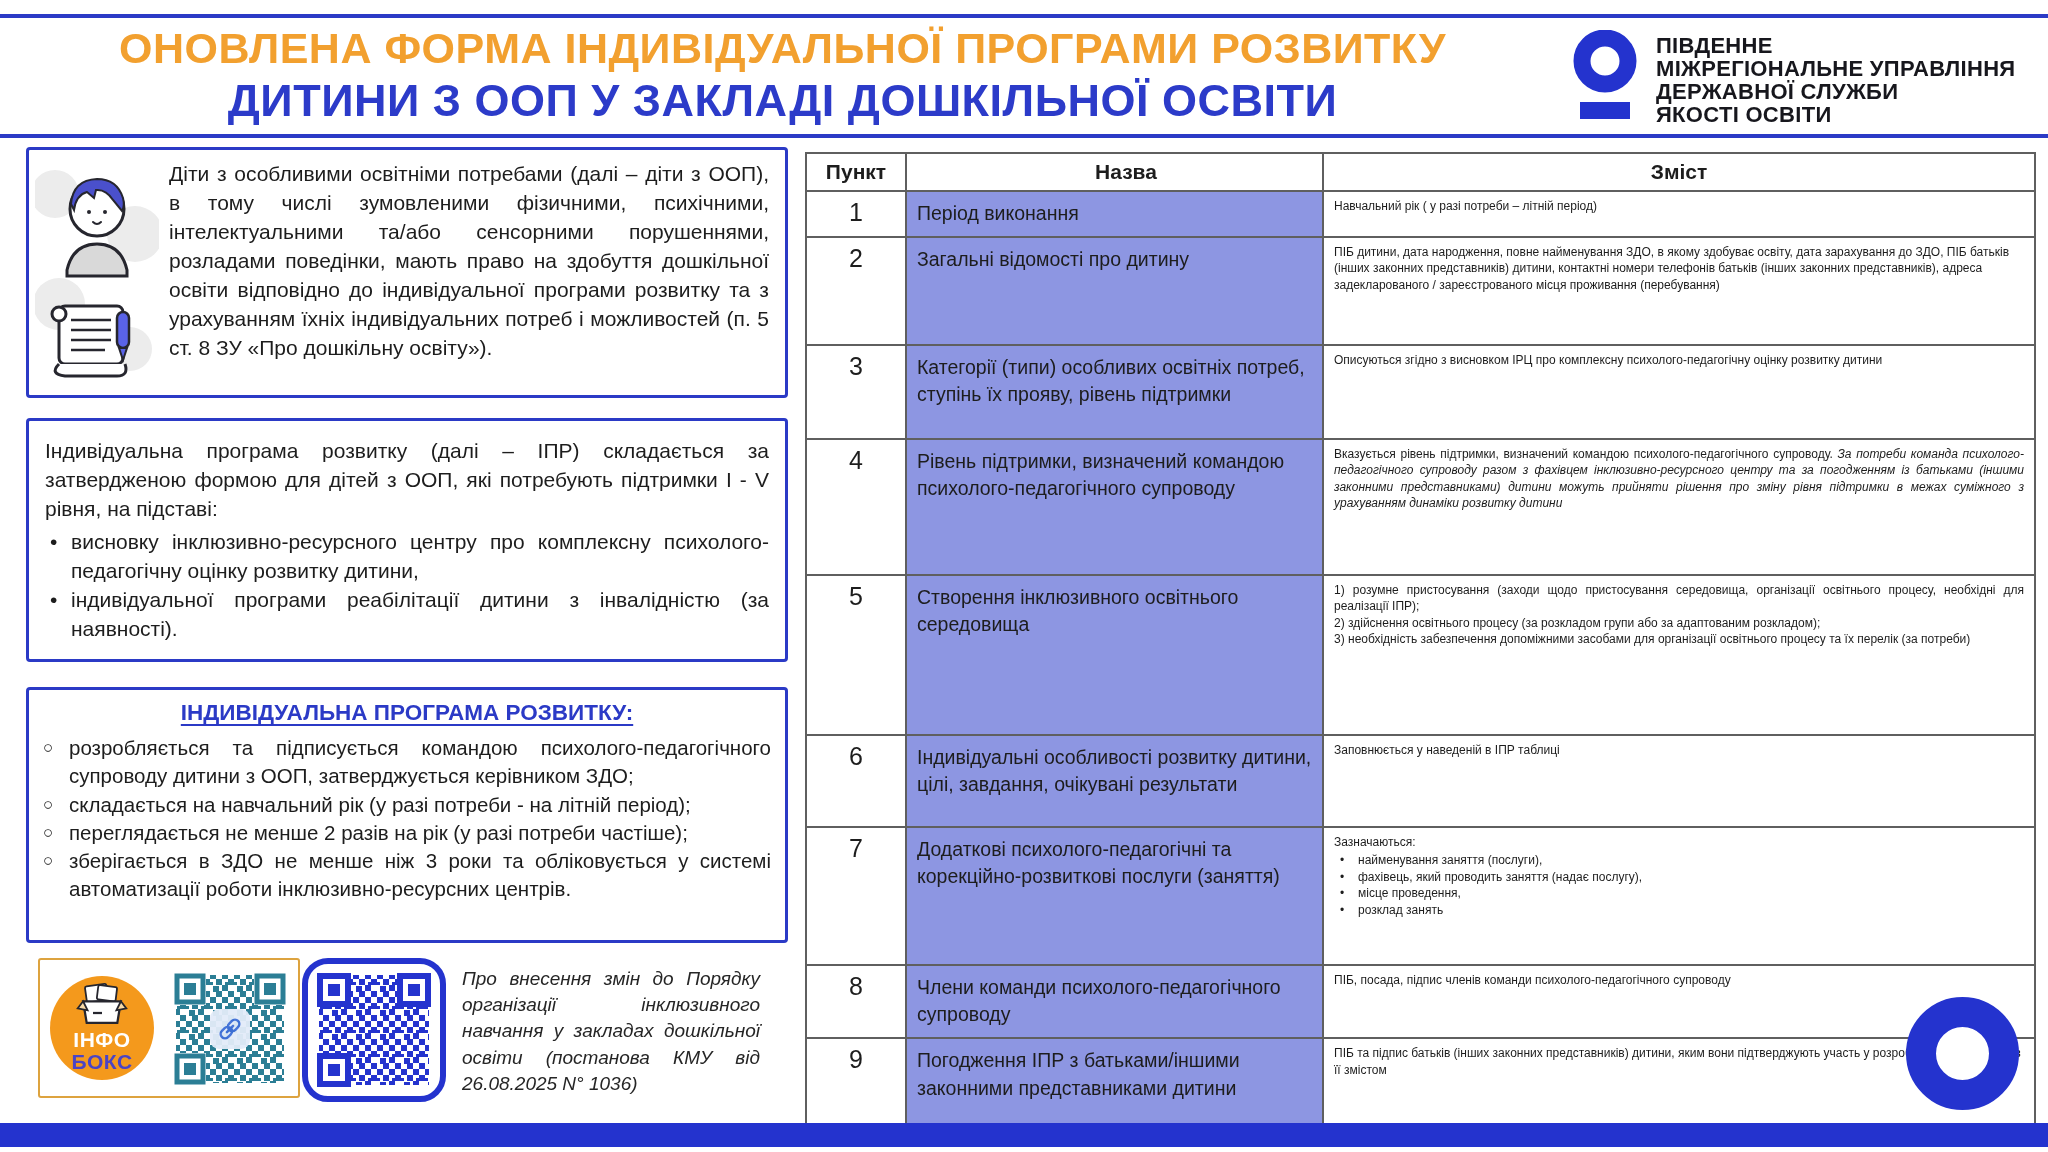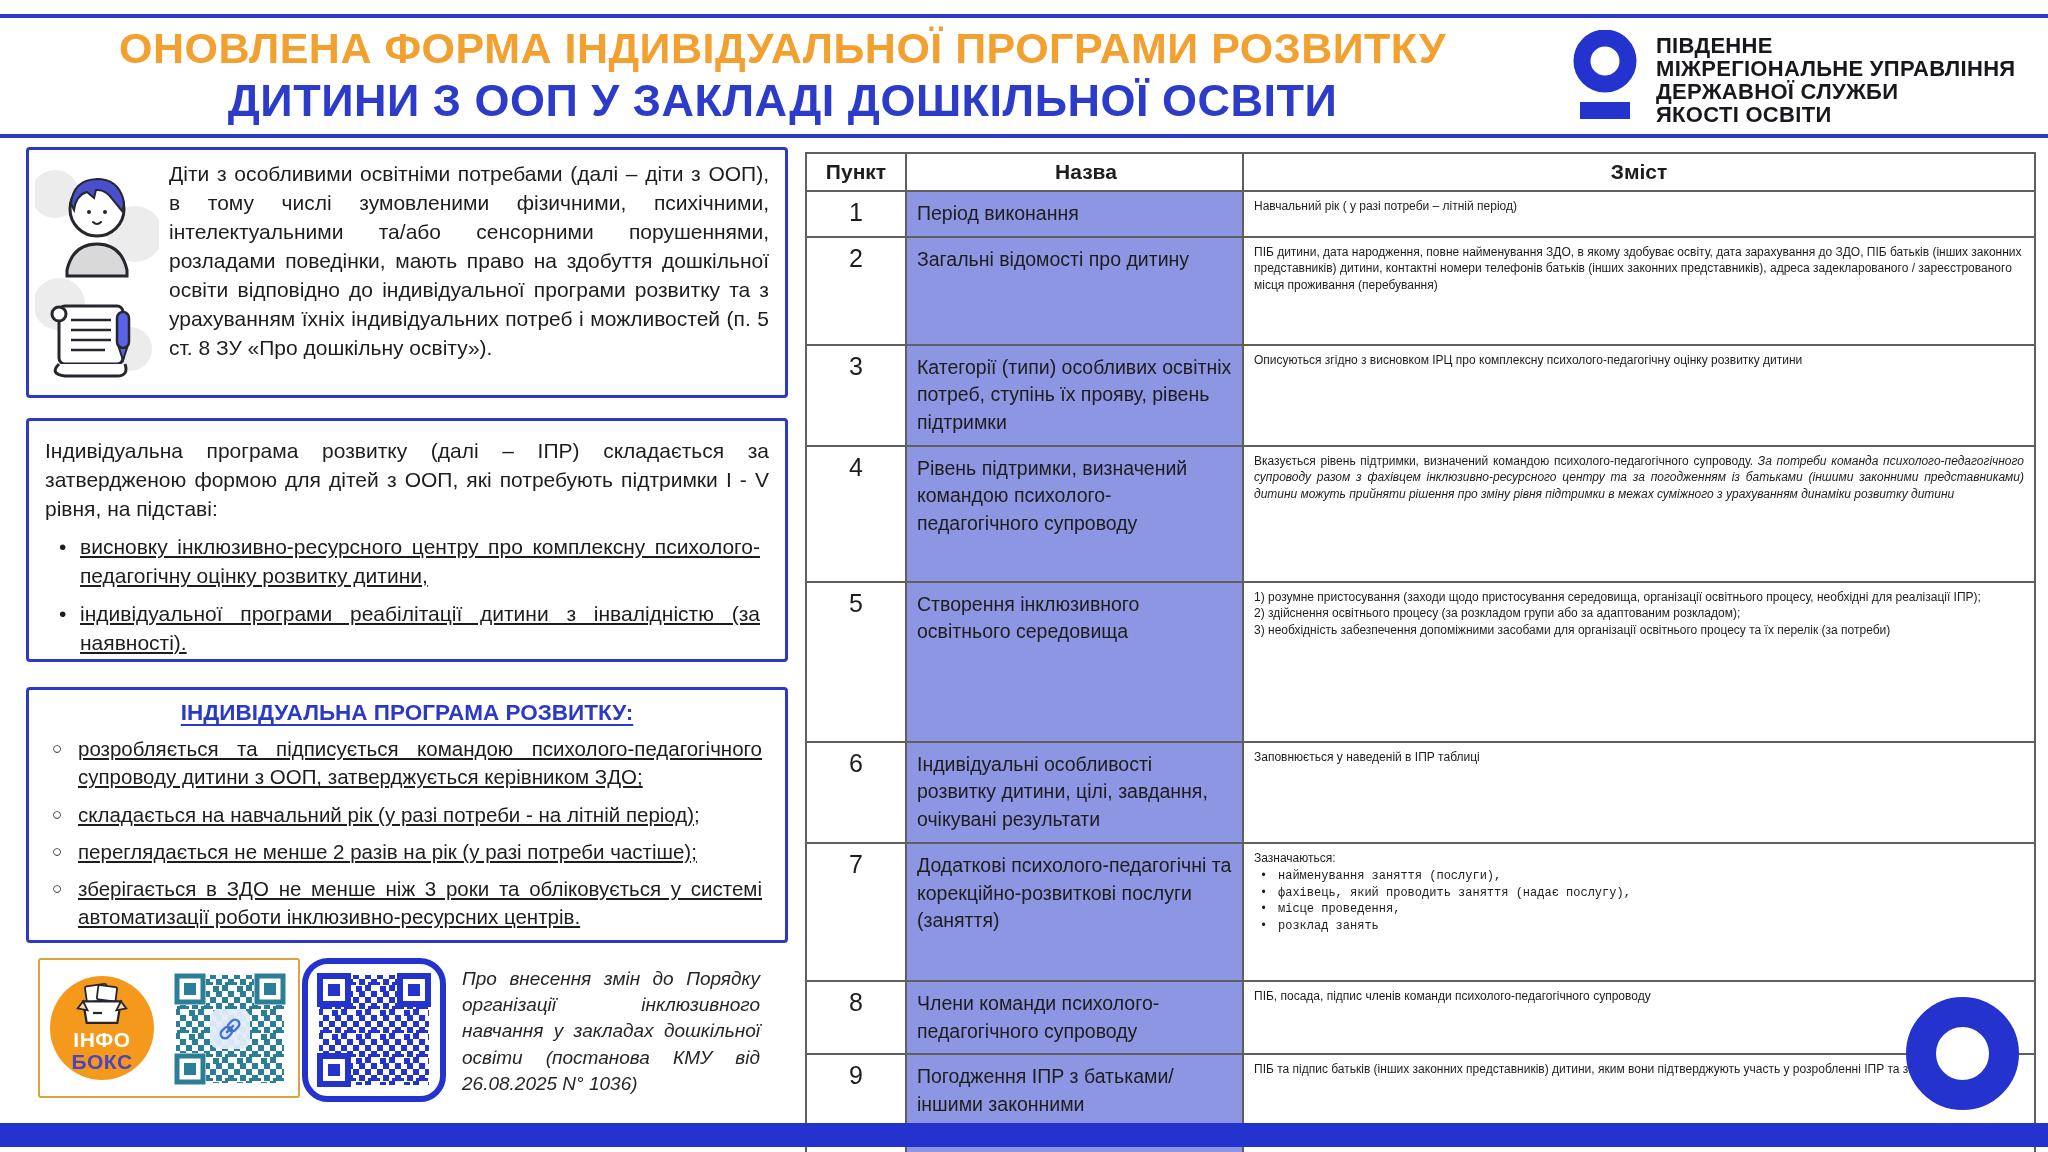--- a/index.html
+++ b/index.html
@@ -23,21 +23,21 @@
   .lbox{position:absolute;left:26px;width:762px;border:3px solid #2b3ac6;border-radius:4px;
         background:#fff;box-sizing:border-box;}
   .box1{top:147px;height:251px;}
   .box2{top:418px;height:244px;padding:16px 16px 0 16px;}
   .box3{top:687px;height:256px;padding:10px 14px 0 14px;}
   .box-text{font-size:21px;line-height:1.38;text-align:justify;}
   .box1 .icon-col{position:absolute;left:6px;top:4px;width:128px;height:238px;}
   .box1 .box-text{position:absolute;left:140px;top:10px;width:600px;}
 
   ul.blist{margin:4px 0 0 0;padding:0;list-style:none;}
-  ul.blist li{position:relative;padding-left:26px;margin:9px;text-align:justify;text-decoration:underline;}
+  ul.blist li{position:relative;padding-left:26px;margin:0;text-align:justify;}
   ul.dots li::before{content:"•";position:absolute;left:5px;}
   ul.circles li::before{content:"○";position:absolute;left:0px;font-size:17px;top:2px;}
   .box3 .heading{display:block;text-align:center;font-size:22.5px;font-weight:700;color:#2b3ac6;
         text-decoration:underline;text-underline-offset:4px;margin-bottom:8px;}
 
   
   .infobox{position:absolute;left:38px;top:958px;width:262px;height:140px;
            border:2px solid #dda33f;border-radius:3px;box-sizing:border-box;background:#fff;}
   .info-circle{position:absolute;left:10px;top:16px;width:104px;height:104px;border-radius:50%;
            background:#f4991c;display:flex;flex-direction:column;align-items:center;justify-content:center;}
@@ -54,21 +54,21 @@
   
   .tbl-wrap{position:absolute;left:805px;top:152px;width:1231px;}
   table.tbl{border-collapse:collapse;table-layout:fixed;width:1231px;background:#fff;}
   .tbl th,.tbl td{border:2px solid #5f5f5f;vertical-align:top;box-sizing:border-box;}
   .tbl th{height:38px;font-size:21px;font-weight:600;text-align:center;vertical-align:middle;padding:2px 6px;}
   td.num{width:100px;text-align:center;font-size:25px;padding-top:6px;}
   td.name{width:345px;background:#8d96e2;font-size:19.5px;line-height:1.42;padding:8px 10px;}
   td.content{width:786px;font-size:12px;line-height:1.38;padding:6px 10px;}
   td.content.just{text-align:justify;}
   .it{font-style:italic;}
-  ul.cdots{margin:2px 0 0 0;padding:0;list-style:none;font-family:Liberation Mono, monospace;}
+  ul.cdots{margin:2px 0 0 0;padding:0;list-style:none;}
   ul.cdots li{position:relative;padding-left:24px;}
   ul.cdots li::before{content:"•";position:absolute;left:6px;}
 
   
   .bottom-bar{position:absolute;left:0;top:1123px;width:2048px;height:24px;background:#2433ce;}
   .bigring{position:absolute;left:1906px;top:997px;width:53px;height:53px;border:30px solid #2433ce;
            border-radius:50%;background:#fff;z-index:5;}
 </style>
 </head>
 <body>
@@ -246,21 +246,21 @@
     </svg>
   </div>
 
   <div class="note">Про внесення змін до Порядку організації інклюзивного навчання у закладах дошкільної освіти (постанова КМУ від 26.08.2025 N° 1036)</div>
 
   <div class="tbl-wrap">
     <table class="tbl">
       <thead>
         <tr style="height:38px;">
           <th style="width:100px;border-radius:15px;">Пункт</th>
-          <th style="width:337px;padding-left:29px;">Назва</th>
+          <th style="width:417px;padding-left:29px;">Назва</th>
           <th>Зміст</th>
         </tr>
       </thead>
       <tbody>
         <tr style="height:38px;">
           <td class="num">1</td>
           <td class="name">Період виконання</td>
           <td class="content">Навчальний рік ( у разі потреби – літній період)</td>
         </tr>
         <tr style="height:108px;">

